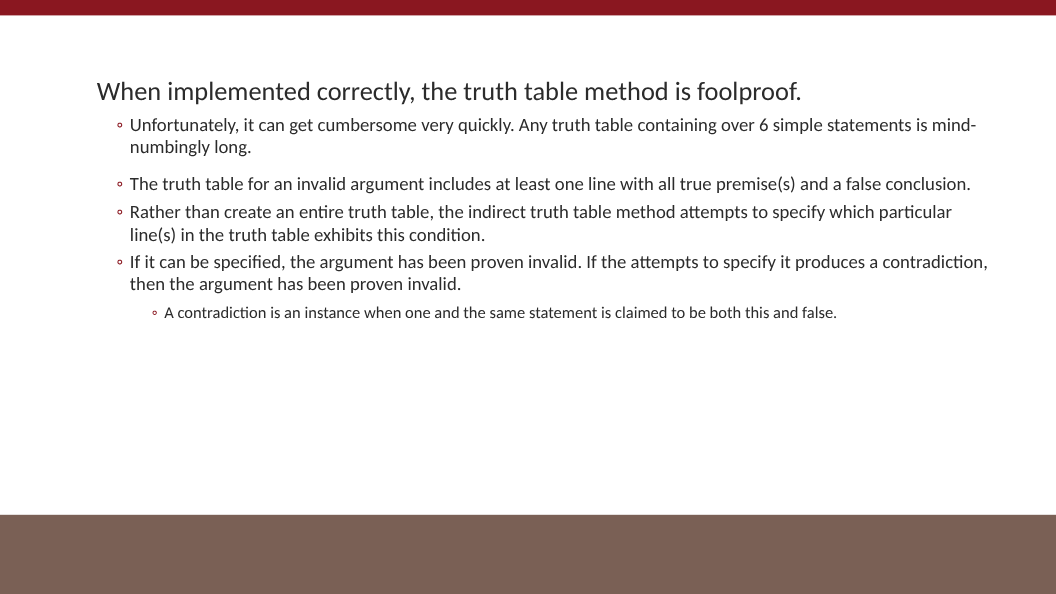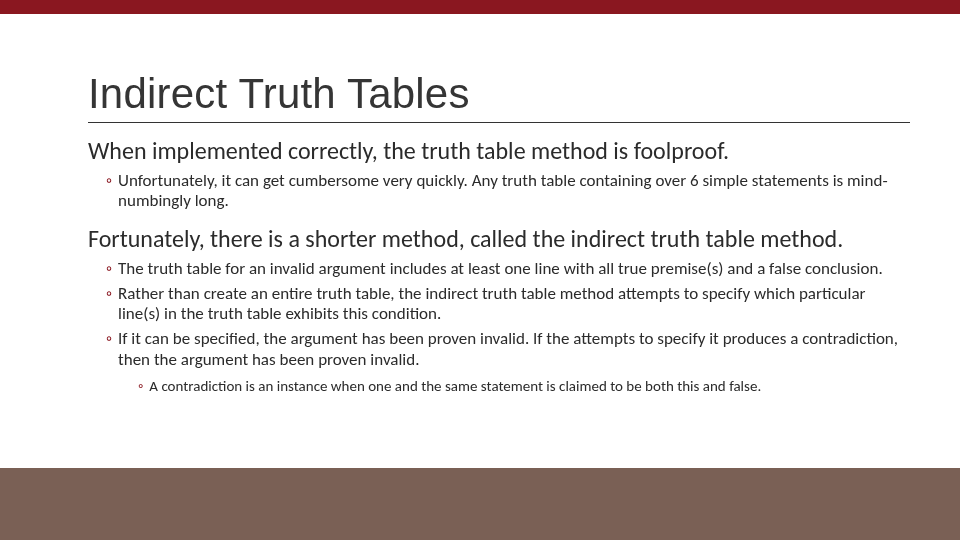--- a/index.html
+++ b/index.html
@@ -80,32 +80,30 @@
     background: #7a6055;
   }
 </style>
 </head>
 <body>
 
 <div class="slide">
   <div class="top-bar"></div>
 
   <div class="content">
-    <div class="title">Indirect Truth Tables</div>
 
     <div class="p1">When implemented correctly, the truth table method is foolproof.</div>
 
     <div class="sub1">
       <div class="sub-row">
         <span class="bullet">◦</span>
         <span class="txt">Unfortunately, it can get cumbersome very quickly. Any truth table containing over 6 simple statements is mind-numbingly long.</span>
       </div>
     </div>
 
-    <div class="p1">Fortunately, there is a shorter method, called the indirect truth table method.</div>
 
     <div class="sub1b">
       <div class="sub-row">
         <span class="bullet">◦</span>
         <span class="txt">The truth table for an invalid argument includes at least one line with all true premise(s) and a false conclusion.</span>
       </div>
       <div class="sub-row">
         <span class="bullet">◦</span>
         <span class="txt">Rather than create an entire truth table, the indirect truth table method attempts to specify which particular line(s) in the truth table exhibits this condition.</span>
       </div>

